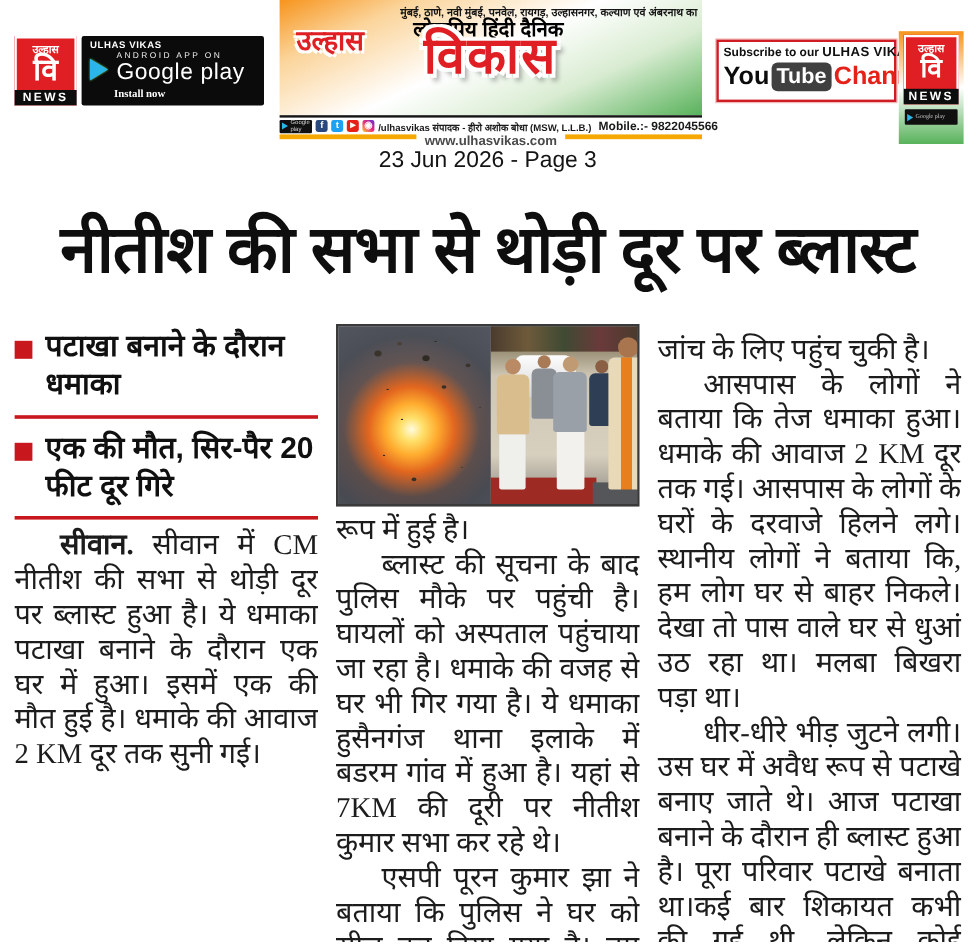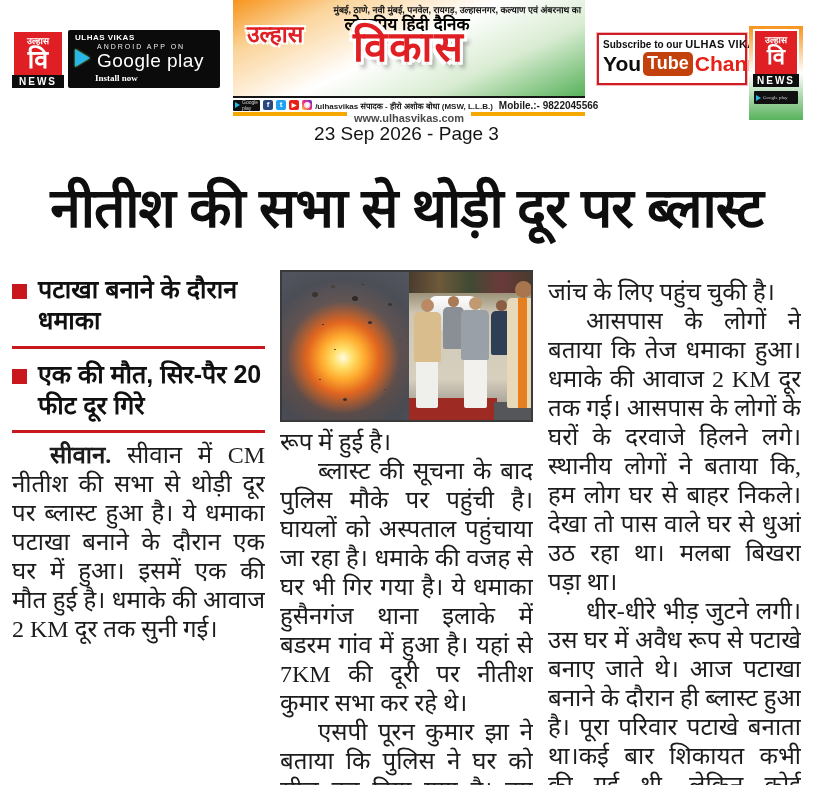--- a/index.html
+++ b/index.html
@@ -73,21 +73,21 @@
   .right-block { position:absolute; left:597px; top:26px; width:206px; height:94px; }
   .subscribe {
     position:absolute; left:0; top:7px; width:150px; height:52px; background:#fff;
     border:2px solid #d01c24; box-shadow:0 0 0 1px #f2b9b9; padding:3px 4px 0 4px;
     font-family:"Liberation Sans",sans-serif;
   }
   .sub-line1 { font-size:10px; font-weight:bold; color:#101010; white-space:nowrap; }
   .sub-line1 .sub-bold { font-size:11px; letter-spacing:.3px; }
   .sub-line2 { display:flex; align-items:center; gap:2px; margin-top:2px; }
   .sub-you { font-size:21px; font-weight:bold; color:#0c0c0c; }
-  .sub-tube { font-size:18px; font-weight:bold; color:#fff; background:#c2410c; border-radius:5px; padding:1px 4px 2px 4px; }
+  .sub-tube { font-size:18px; font-weight:bold; color:#fff; background:#404040; border-radius:5px; padding:1px 4px 2px 4px; }
   .sub-channel { font-size:21px; font-weight:bold; color:#e62117; }
   .right-logo-strip {
     position:absolute; left:152px; top:0; width:54px; height:94px;
     background:linear-gradient(180deg,#f7941d 0%, #ffffff 50%, #58b25b 100%); padding-top:3px;
   }
   .right-logo-strip .logo { width:46px; height:58px; margin:0 auto; }
   .right-logo-strip .logo-glyph { font-size:22px; }
   .right-logo-strip .mini-badge { margin:4px auto 0 auto; width:44px; height:13px; }
 
   
@@ -213,21 +213,21 @@
         <div class="logo-news">NEWS</div>
       </div>
       <div class="mini-badge">
         <div class="mini-tri"></div>
         <span>Google play</span>
       </div>
     </div>
   </div>
 
   <div class="pageinfo">
-    <div class="datepage">23 Sep 2026 - Page 3</div>
+    <div class="datepage">23 Jun 2026 - Page 3</div>
   </div>
 
   <div class="headline">नीतीश की सभा से थोड़ी दूर पर ब्लास्ट</div>
 
   <div class="article">
 
     <div class="col">
       <div class="hl-item">
         <div class="hl-bullet"></div>
         <div class="hl-text">पटाखा बनाने के दौरान धमाका</div>

